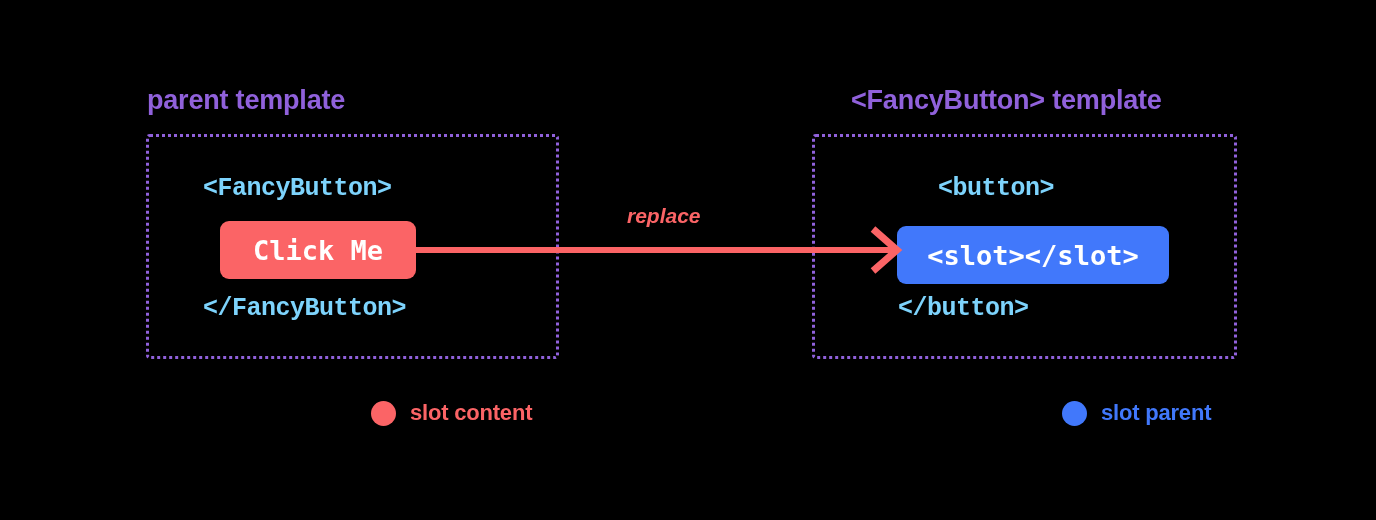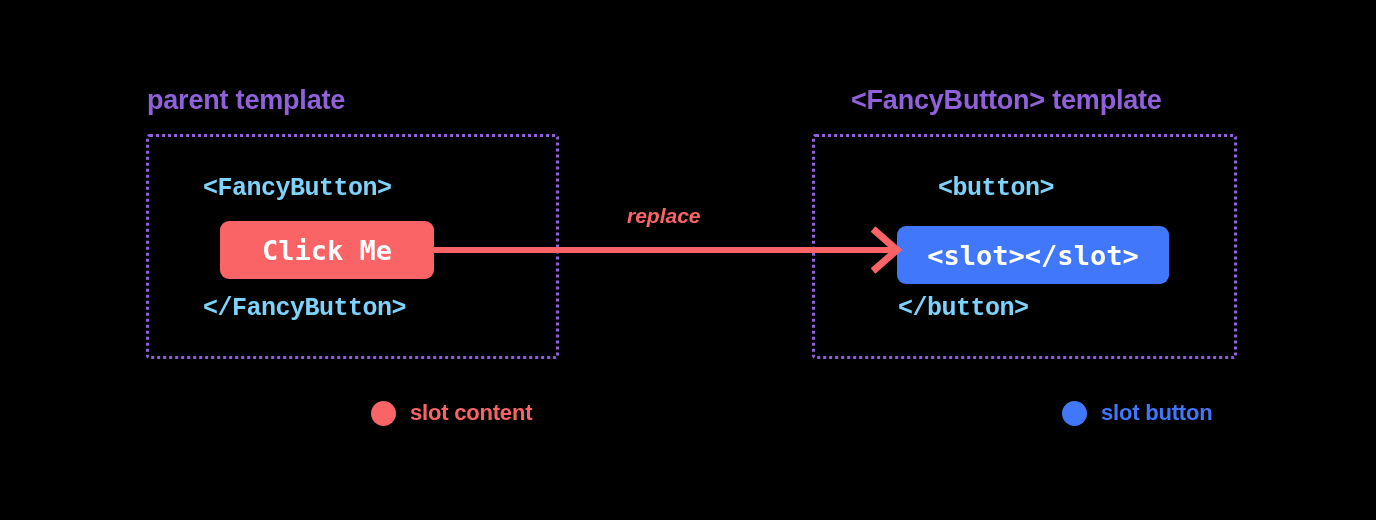--- a/index.html
+++ b/index.html
@@ -66,21 +66,21 @@
     border-radius: 9px;
     font-family: "DejaVu Sans Mono", "Liberation Mono", monospace;
     font-weight: bold;
     font-size: 27px;
     color: #FFFFFF;
     letter-spacing: 0px;
     white-space: nowrap;
     box-sizing: border-box;
   }
   #chip-click-me {
-    left: 220px; top: 221px; width: 214px; height: 58px;
+    left: 220px; top: 221px; width: 196px; height: 58px;
     background: #FB6466;
   }
   #chip-slot {
     left: 897px; top: 226px; width: 272px; height: 58px;
     background: #4178FB;
   }
 
   
   #arrow-svg {
     position: absolute;
@@ -157,16 +157,16 @@
 
   <div id="arrow-label">replace</div>
 
   <div class="legend-item" id="legend-slot-content">
     <span class="legend-dot" style="background:#FB6466"></span>
     <span class="legend-label" style="color:#FB6466">slot content</span>
   </div>
 
   <div class="legend-item" id="legend-slot-outlet">
     <span class="legend-dot" style="background:#4178FB"></span>
-    <span class="legend-label" style="color:#4178FB">slot button</span>
+    <span class="legend-label" style="color:#4178FB">slot parent</span>
   </div>
 
 </div>
 
 </body></html>

